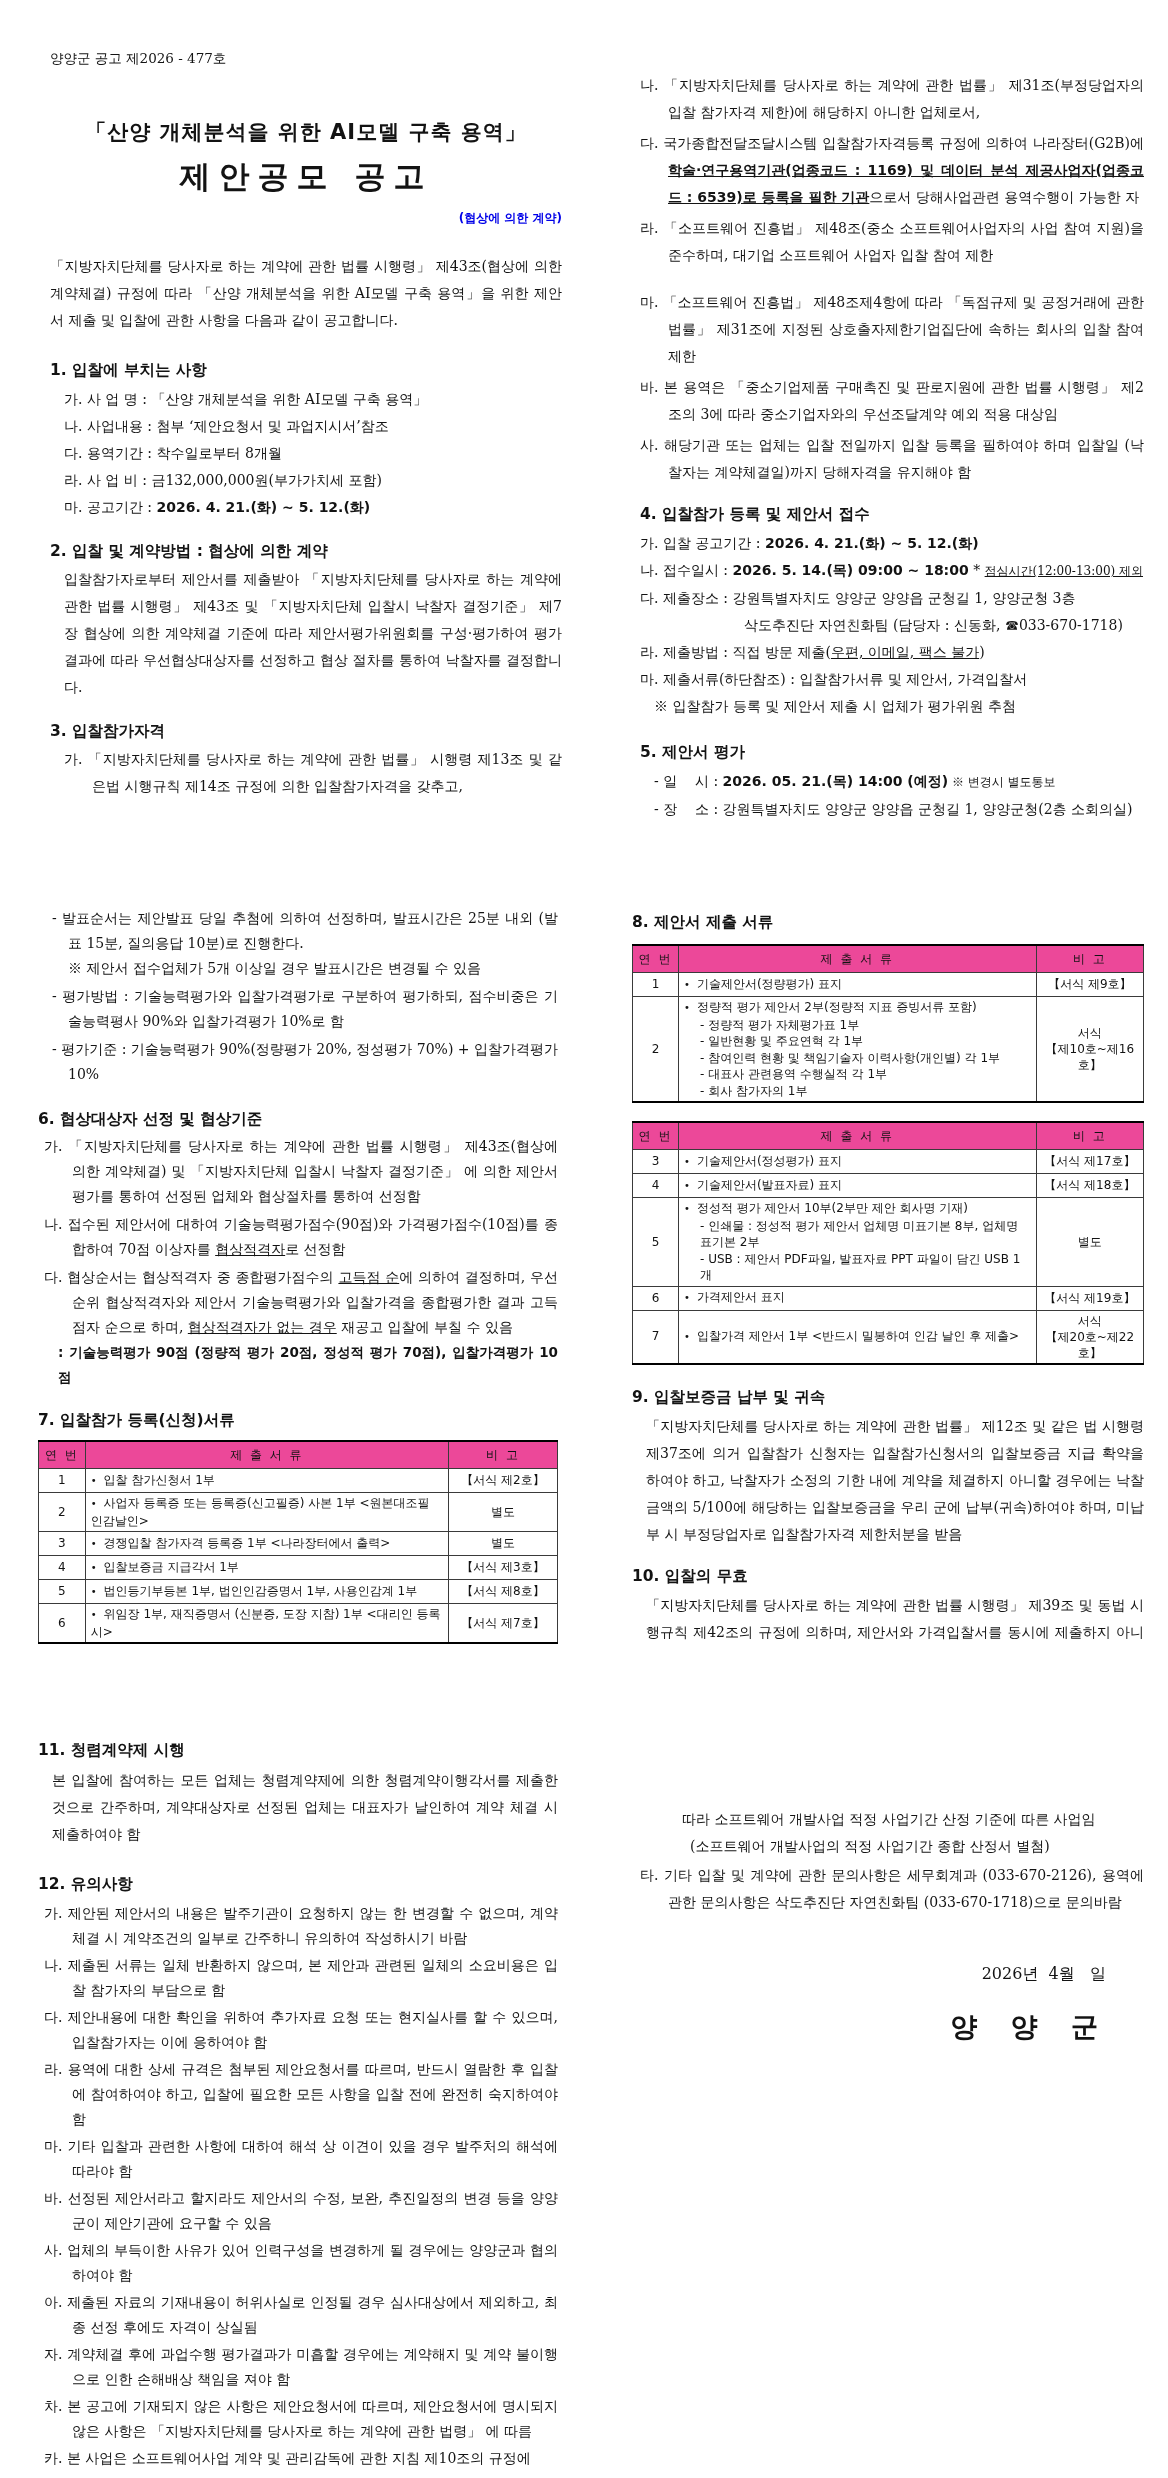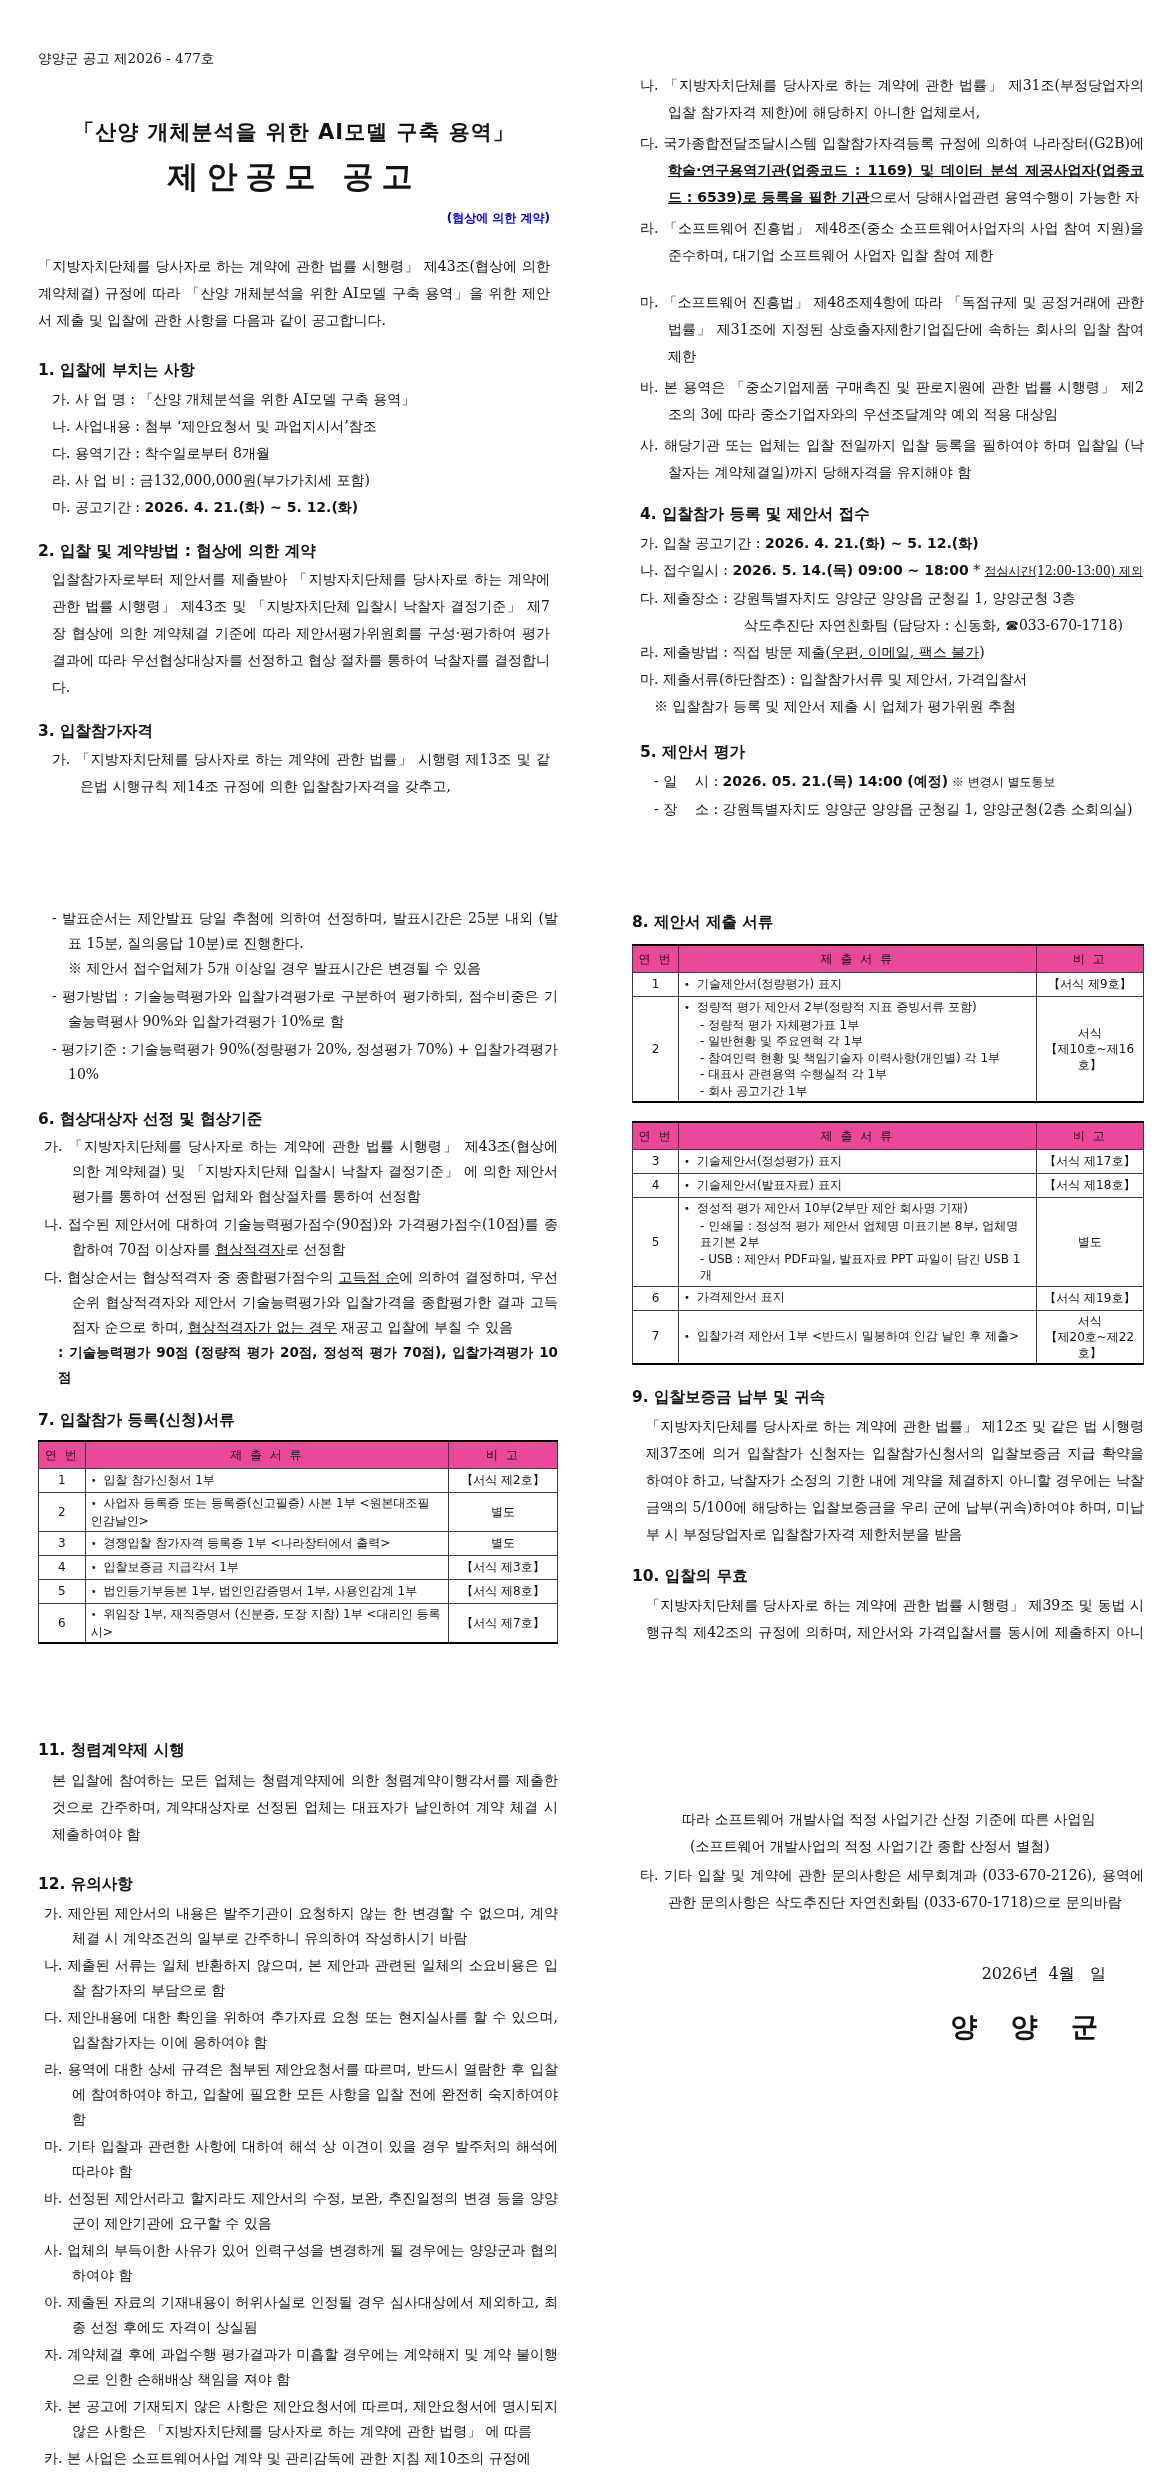--- a/index.html
+++ b/index.html
@@ -1,21 +1,21 @@
 <!DOCTYPE html>
 <html><head>
 <meta charset="utf-8">
 <style>
   html,body{margin:0;padding:0;}
   body{
     width:1168px;height:2478px;position:relative;background:#ffffff;
     font-family:"DejaVu Serif","Liberation Serif",serif;color:#131313;
   }
   .page{position:absolute;width:584px;height:826px;box-sizing:border-box;overflow:hidden;}
-  #page1{left:0;top:0;padding:50px 34px 0 38px;}
+  #page1{left:12px;top:0;padding:50px 34px 0 38px;}
   #page2{left:584px;top:0;padding:72px 24px 0 56px;}
   #page3{left:0;top:826px;padding:80px 26px 0 38px;}
   #page4{left:584px;top:826px;padding:84px 24px 0 48px;}
   #page5{left:0;top:1652px;padding:86px 26px 0 38px;}
   #page6{left:584px;top:1720px;padding:86px 24px 0 56px;}
 
   p{margin:0;}
   .body{font-size:14px;line-height:27px;text-align:justify;}
   .tight{line-height:25px;}
   .sans{font-family:"DejaVu Sans","Liberation Sans",sans-serif;}
@@ -183,21 +183,21 @@
         <td class="col-note">【서식 제9호】</td>
       </tr>
       <tr>
         <td class="col-no">2</td>
         <td class="doc">
           <div class="bullet">정량적 평가 제안서 2부(정량적 지표 증빙서류 포함)</div>
           <div class="subline">- 정량적 평가 자체평가표 1부</div>
           <div class="subline">- 일반현황 및 주요연혁 각 1부</div>
           <div class="subline">- 참여인력 현황 및 책임기술자 이력사항(개인별) 각 1부</div>
           <div class="subline">- 대표사 관련용역 수행실적 각 1부</div>
-          <div class="subline">- 회사 공고기간 1부</div>
+          <div class="subline">- 회사 참가자의 1부</div>
         </td>
         <td class="col-note note-2line">
           <div>서식</div>
           <div>【제10호~제16호】</div>
         </td>
       </tr>
     </tbody>
   </table>
 
   <table style="margin-top:18px;">

